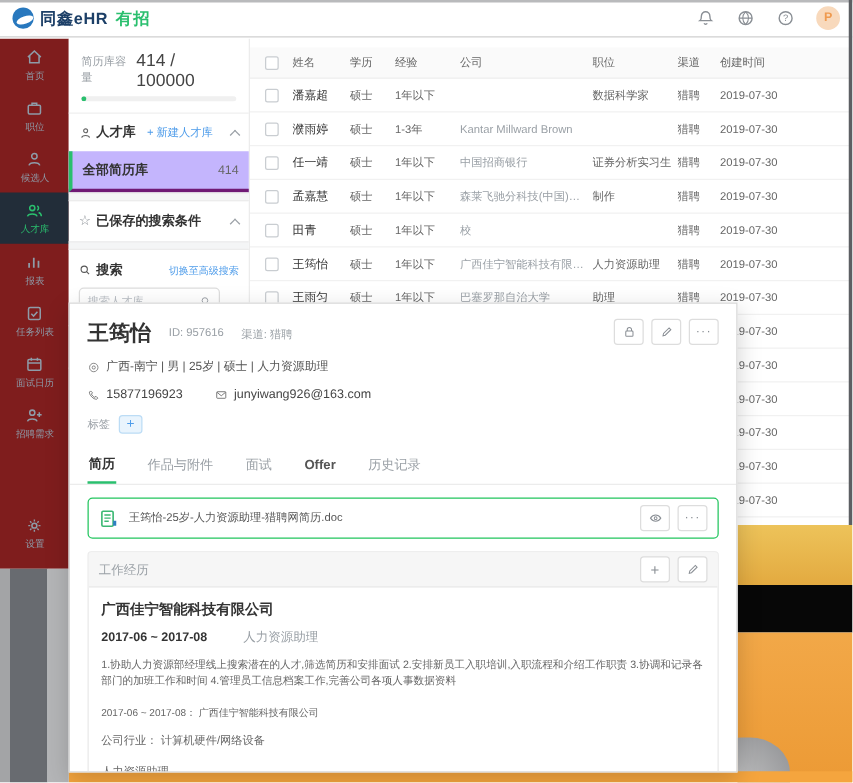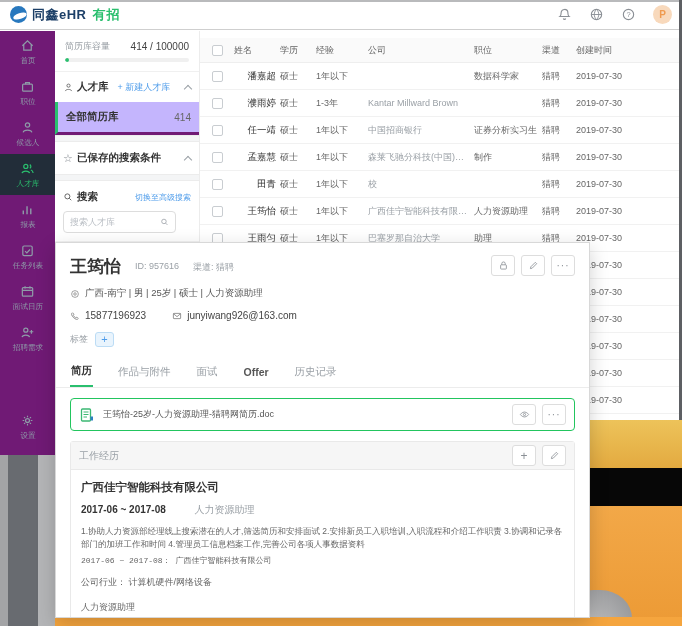--- a/index.html
+++ b/index.html
@@ -22,32 +22,32 @@
   .header { left:0; top:0; width:682px; height:30px; background:#fff; border-bottom:1px solid #cfcfcf; display:flex; align-items:center; padding:0 10px; }
   .logo-mark { width:17px; height:17px; border-radius:50%; background:#2878be; position:relative; overflow:hidden; margin-right:5px; }
   .logo-mark::after { content:""; position:absolute; left:3px; top:7px; width:14px; height:6px; background:#fff; border-radius:50%; transform:rotate(-18deg); }
   .brand-cn { font-size:13px; font-weight:bold; color:#1c3f67; letter-spacing:.5px; }
   .brand-green { font-size:13px; font-weight:bold; color:#2abf6e; margin-left:6px; letter-spacing:1px; }
   .header-right { margin-left:auto; display:flex; align-items:center; gap:17px; }
   .hicon { width:15px; height:15px; color:#8a8f95; }
   .avatar { width:19px; height:19px; border-radius:50%; background:#f8d9bc; color:#ef9a4f; font-size:10px; font-weight:bold; display:flex; align-items:center; justify-content:center; }
 
   
-  .sidebar { left:0; top:31px; width:55px; height:424px; background:#701a75; display:flex; flex-direction:column; }
+  .sidebar { left:0; top:31px; width:55px; height:424px; background:#7f1d1d; display:flex; flex-direction:column; }
   .side-item { height:41px; display:flex; flex-direction:column; align-items:center; justify-content:center; gap:2px; color:#8e9ba8; cursor:pointer; }
   .side-item .lbl { font-size:8px; transform:scale(.95); white-space:nowrap; }
   .side-item svg { width:15px; height:15px; }
   .side-item.active { background:#222d39; color:#2abf6e; }
   .side-item.settings { margin-top:auto; margin-bottom:8px; }
 
   
   .panel { left:55px; top:31px; width:145px; height:424px; background:#fff; border-right:1px solid #ececec; font-size:10px; }
   .cap-row { display:flex; justify-content:space-between; align-items:center; padding:9px 10px 5px 10px; }
   .cap-label { color:#9aa0a6; font-size:9px; }
-  .cap-value { color:#444; font-size:10px; }
+  .cap-value { color:#444; font-size:14px; }
   .progress { margin:0 10px; height:4px; border-radius:2px; background:#f0f0f0; overflow:hidden; }
   .progress i { display:block; height:100%; width:3%; background:#2abf6e; border-radius:2px; }
   .panel-div { border-bottom:1px solid #f0f0f0; margin-top:9px; }
   .lib-head { display:flex; align-items:center; padding:8px 8px; gap:3px; }
   .lib-head .t { font-weight:bold; color:#333; font-size:10.5px; }
   .lib-head svg { width:11px; height:11px; color:#666; }
   .link-blue { color:#4e9cea; font-size:9px; margin-left:6px; cursor:pointer; }
   .chev { width:6px; height:6px; border-left:1.4px solid #9aa0a6; border-top:1.4px solid #9aa0a6; transform:rotate(45deg); margin-left:auto; margin-top:3px; }
   .lib-active { display:flex; align-items:center; border-left:3px solid #2abf6e; background:#c4b5fd; padding:8px 8px; border-bottom:3px solid #701a75; }
   .lib-active .t { font-weight:bold; color:#333; font-size:10.5px; }
@@ -66,21 +66,21 @@
   .search-box svg { width:10px; height:10px; color:#9aa0a6; }
   .filter-row { display:flex; align-items:center; padding:10px 8px; border-top:1px solid #f2f2f2; color:#666; font-size:9.5px; }
   .filter-row .plus { margin-left:auto; color:#9aa0a6; font-size:12px; line-height:1; }
 
   
   .table-area { left:200px; top:31px; width:480px; height:389px; background:#fff; overflow:hidden; }
   .trow { display:grid; grid-template-columns:34px 46px 36px 52px 106px 68px 34px 1fr; align-items:center; height:27px; border-bottom:1px solid #f1f1f1; }
   .trow.head { background:#fafafa; color:#9aa0a6; font-size:9px; height:25px; margin-top:7px; border-bottom:1px solid #eee; }
   .trow .cb { width:11px; height:11px; border:1px solid #c9cdd1; border-radius:2px; margin-left:12px; background:#fff; }
   .td { font-size:9px; color:#666; overflow:hidden; white-space:nowrap; text-overflow:ellipsis; padding-right:4px; }
-  .td.name { color:#333; font-size:9.5px;text-align:right; }
+  .td.name { color:#333; font-size:9.5px; }
   .td.company { color:#9aa0a6; }
 
   
   .modal { left:55px; top:242px; width:535px; height:376px; background:#fff; border:1px solid #d8d8d8; box-shadow:0 6px 18px rgba(0,0,0,.18); overflow:hidden; }
   .m-pad { padding:12px 14px 0 14px; }
   .m-head { display:flex; align-items:flex-start; }
   .m-name { font-size:17px; font-weight:bold; color:#333; }
   .m-meta { font-size:9px; color:#9aa0a6; margin-left:14px; margin-top:6px; }
   .m-actions { margin-left:auto; display:flex; gap:6px; }
   .m-btn { width:24px; height:21px; border:1px solid #ddd; border-radius:3px; background:#fff; display:flex; align-items:center; justify-content:center; color:#8a8f95; cursor:pointer; }
@@ -105,21 +105,21 @@
   .section { margin:10px 14px 0 14px; border:1px solid #e9e9e9; border-radius:3px; }
   .sec-head { background:#f6f6f6; height:28px; display:flex; align-items:center; padding:0 8px; border-bottom:1px solid #e9e9e9; }
   .sec-title { font-size:10px; color:#9aa0a6; }
   .sec-actions { margin-left:auto; display:flex; gap:6px; }
   .sec-body { padding:10px 10px 12px 10px; }
   .exp-company { font-size:11.5px; font-weight:bold; color:#333; }
   .exp-period-row { margin-top:8px; font-size:10px; }
   .exp-period { font-weight:bold; color:#333; }
   .exp-title { color:#9aa0a6; margin-left:26px; }
   .exp-summary { margin-top:8px; font-size:8.5px; color:#666; line-height:1.55; }
-  .exp-mono { margin-top:4px; font-family:Liberation Mono, monospace; font-size:8px; color:#666; }
+  .exp-mono { margin-top:14px; font-family:Liberation Sans, sans-serif; font-size:8px; color:#666; }
   .exp-line { font-size:9px; color:#666; line-height:1.75; }
   .exp-gap { height:9px; }
 
   .hdr-border-top { left:0; top:0; width:682px; height:2px; background:#b9babc; }
 </style>
 </head>
 <body>
 
 <svg width="0" height="0" style="position:absolute">
   <defs>

